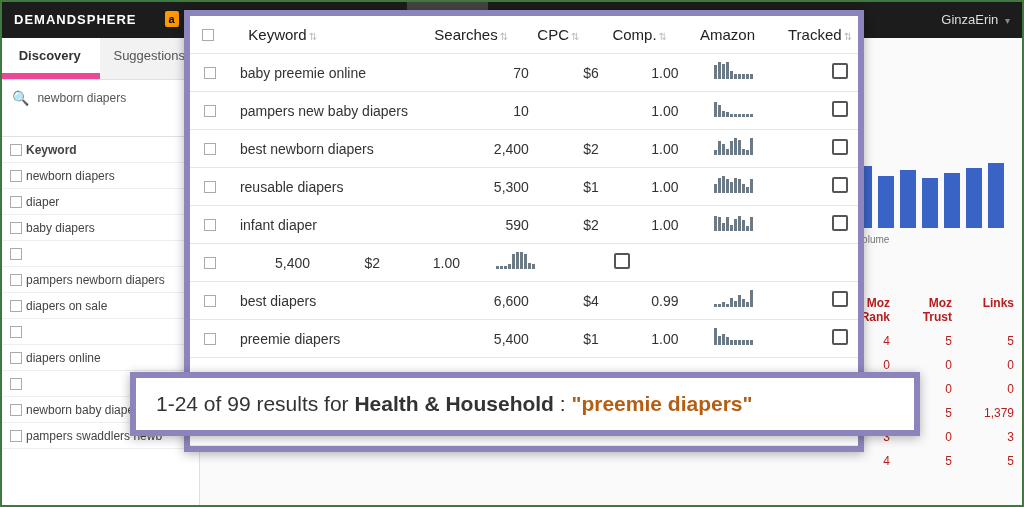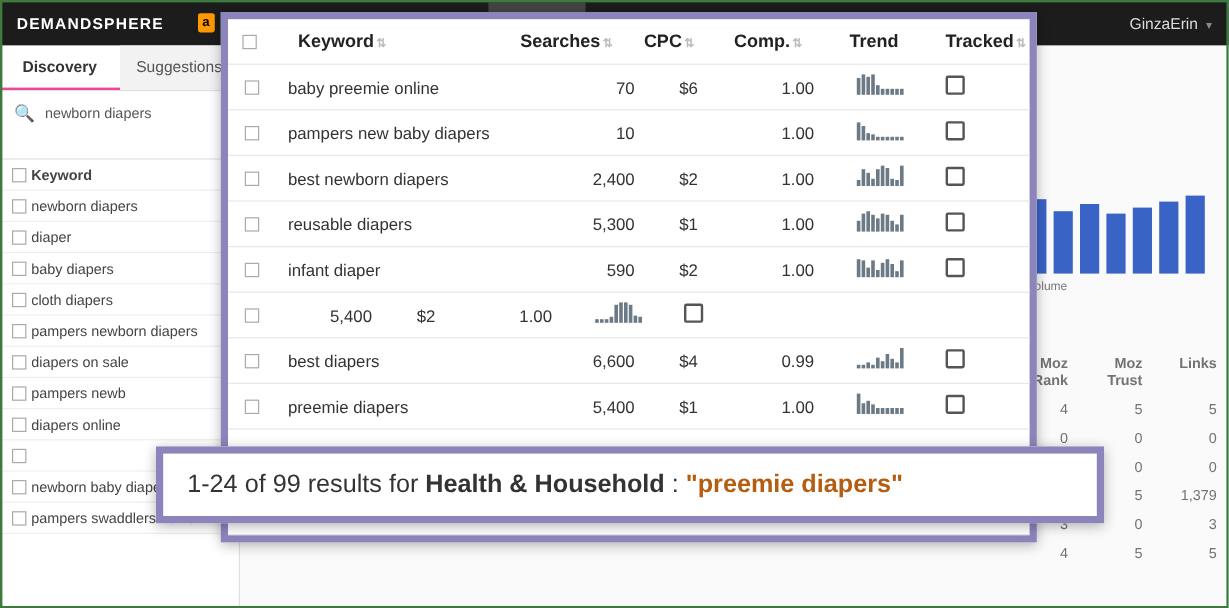--- a/index.html
+++ b/index.html
@@ -12,57 +12,57 @@
   .nav { display: flex; gap: 4px; }
   .nav-item { color: #ccc; font-size: 13px; padding: 10px 12px; cursor: pointer; }
   .nav-item.active { background: #444; color: #fff; }
   .spacer { flex: 1; }
   .user { color: #ddd; font-size: 13px; }
 
   .main { display: flex; height: calc(100% - 38px); }
   .sidebar { width: 200px; border-right: 1px solid #e0e0e0; background: #fff; }
   .tabs { display: flex; border-bottom: 1px solid #e0e0e0; }
   .tab { flex: 1; text-align: center; padding: 10px 0; font-size: 13px; cursor: pointer; color: #333; }
-  .tab.active { font-weight: 600; border-bottom: 2px solid #ec4899; }
+  .tab.active { font-weight: 600; border-bottom: 6px solid #ec4899; }
   .tab.inactive { background: #f2f2f2; color: #555; }
   .search-row { padding: 10px 12px; display: flex; align-items: center; gap: 8px; color: #666; }
   .search-icon { font-size: 14px; }
   .search-val { font-size: 12px; color: #555; }
   .kw-list { margin-top: 20px; border-top: 1px solid #e0e0e0; }
   .kw-head, .kw-row { display: flex; align-items: center; height: 26px; border-bottom: 1px solid #eee; font-size: 12px; padding: 0 6px; }
   .kw-head { font-weight: 600; color: #333; }
   .kw-cb { width: 20px; display: flex; justify-content: center; }
   .cb { width: 12px; height: 12px; border: 1px solid #aaa; background: #fff; }
   .kw-label { flex: 1; white-space: nowrap; overflow: hidden; text-overflow: ellipsis; color: #444; }
 
   .content { flex: 1; position: relative; background: #fafafa; }
 
   
   .bg-chart { position: absolute; top: 120px; right: 18px; width: 150px; height: 100px; }
   .bg-chart .bars { display: flex; gap: 6px; align-items: flex-end; height: 70px; }
   .bg-chart .bar { width: 16px; background: #3a63c6; }
   .bg-chart .lbl { font-size: 10px; color: #777; margin-top: 6px; }
-  .bg-table { position: absolute; top: 258px; right: 10px; font-size: 12px; color: #737373; }
+  .bg-table { position: absolute; top: 258px; right: 10px; font-size: 12px; color: #b91c1c; }
   .bg-th { display: flex; gap: 10px; font-weight: 600; }
   .bg-th div, .bg-tr div { width: 52px; text-align: right; }
   .bg-tr { display: flex; gap: 10px; margin-top: 10px; }
 
   
   .overlay { position: absolute; top: 10px; left: 184px; width: 680px; background: #fff; border: 6px solid #8c85bc; box-shadow: 0 2px 10px rgba(0,0,0,0.3); z-index: 10; }
   .otable { width: 100%; }
   .orow { display: flex; align-items: center; border-bottom: 1px solid #e6e6e6; height: 38px; font-size: 14px; }
-  .orow.head { font-weight: 700; color: #222; font-size: 15px; gap: 13px; }
+  .orow.head { font-weight: 400; color: #222; font-size: 15px; gap: 13px; }
   .ocell { padding: 0 10px; }
   .oc-cb { width: 40px; display: flex; justify-content: center; }
   .oc-kw { width: 220px; }
   .oc-srch { width: 90px; text-align: right; }
-  .oc-cpc { width: 70px; text-align: center; }
+  .oc-cpc { width: 70px; text-align: right; }
   .oc-comp { width: 80px; text-align: right; }
   .oc-trend { width: 90px; text-align: center; }
-  .oc-trk { width: 80px; text-align: left; }
+  .oc-trk { width: 80px; text-align: right; }
   .sortic { color: #bbb; font-size: 10px; margin-left: 2px; }
   .spark { display: inline-flex; gap: 1px; align-items: flex-end; height: 16px; }
   .spark i { display: block; width: 3px; background: #6b7a85; }
   .tcb { display: inline-block; width: 16px; height: 16px; border: 2px solid #555; border-radius: 2px; }
 
   
   .results-banner { position: absolute; top: 372px; left: 130px; width: 790px; background: #fff; border: 6px solid #8c85bc; box-shadow: 0 2px 10px rgba(0,0,0,0.3); z-index: 20; padding: 14px 20px; font-size: 21px; color: #333; }
   .results-banner .bold { font-weight: 700; }
   .results-banner .term { color: #b55e12; font-weight: 700; }
 
@@ -123,39 +123,37 @@
           <div class="kw-row">
             <div class="kw-cb">
               <span class="cb"></span>
             </div>
             <div class="kw-label">baby diapers</div>
           </div>
           <div class="kw-row">
             <div class="kw-cb">
               <span class="cb"></span>
             </div>
-            <div class="kw-label">cloth diapers</div>
           </div>
           <div class="kw-row">
             <div class="kw-cb">
               <span class="cb"></span>
             </div>
             <div class="kw-label">pampers newborn diapers</div>
           </div>
           <div class="kw-row">
             <div class="kw-cb">
               <span class="cb"></span>
             </div>
             <div class="kw-label">diapers on sale</div>
           </div>
           <div class="kw-row">
             <div class="kw-cb">
               <span class="cb"></span>
             </div>
-            <div class="kw-label">pampers newb</div>
           </div>
           <div class="kw-row">
             <div class="kw-cb">
               <span class="cb"></span>
             </div>
             <div class="kw-label">diapers online</div>
           </div>
           <div class="kw-row">
             <div class="kw-cb">
               <span class="cb"></span>
@@ -235,21 +233,21 @@
 <div class="overlay">
   <div class="otable">
     <div class="orow head">
       <div class="ocell oc-cb">
           <span class="cb"></span>
         </div>
       <div class="ocell oc-kw"><span>Keyword</span><span class="sortic">⇅</span></div>
       <div class="ocell oc-srch"><span>Searches</span><span class="sortic">⇅</span></div>
       <div class="ocell oc-cpc"><span>CPC</span><span class="sortic">⇅</span></div>
       <div class="ocell oc-comp"><span>Comp.</span><span class="sortic">⇅</span></div>
-      <div class="ocell oc-trend">Trend</div>
+      <div class="ocell oc-trend">Amazon</div>
       <div class="ocell oc-trk"><span>Tracked</span><span class="sortic">⇅</span></div>
     </div>
     <div id="overlay-rows">
         <div class="orow">
           <div class="ocell oc-cb">
             <span class="cb"></span>
           </div>
           <div class="ocell oc-kw">baby preemie online</div>
           <div class="ocell oc-srch">70</div>
           <div class="ocell oc-cpc">$6</div>

